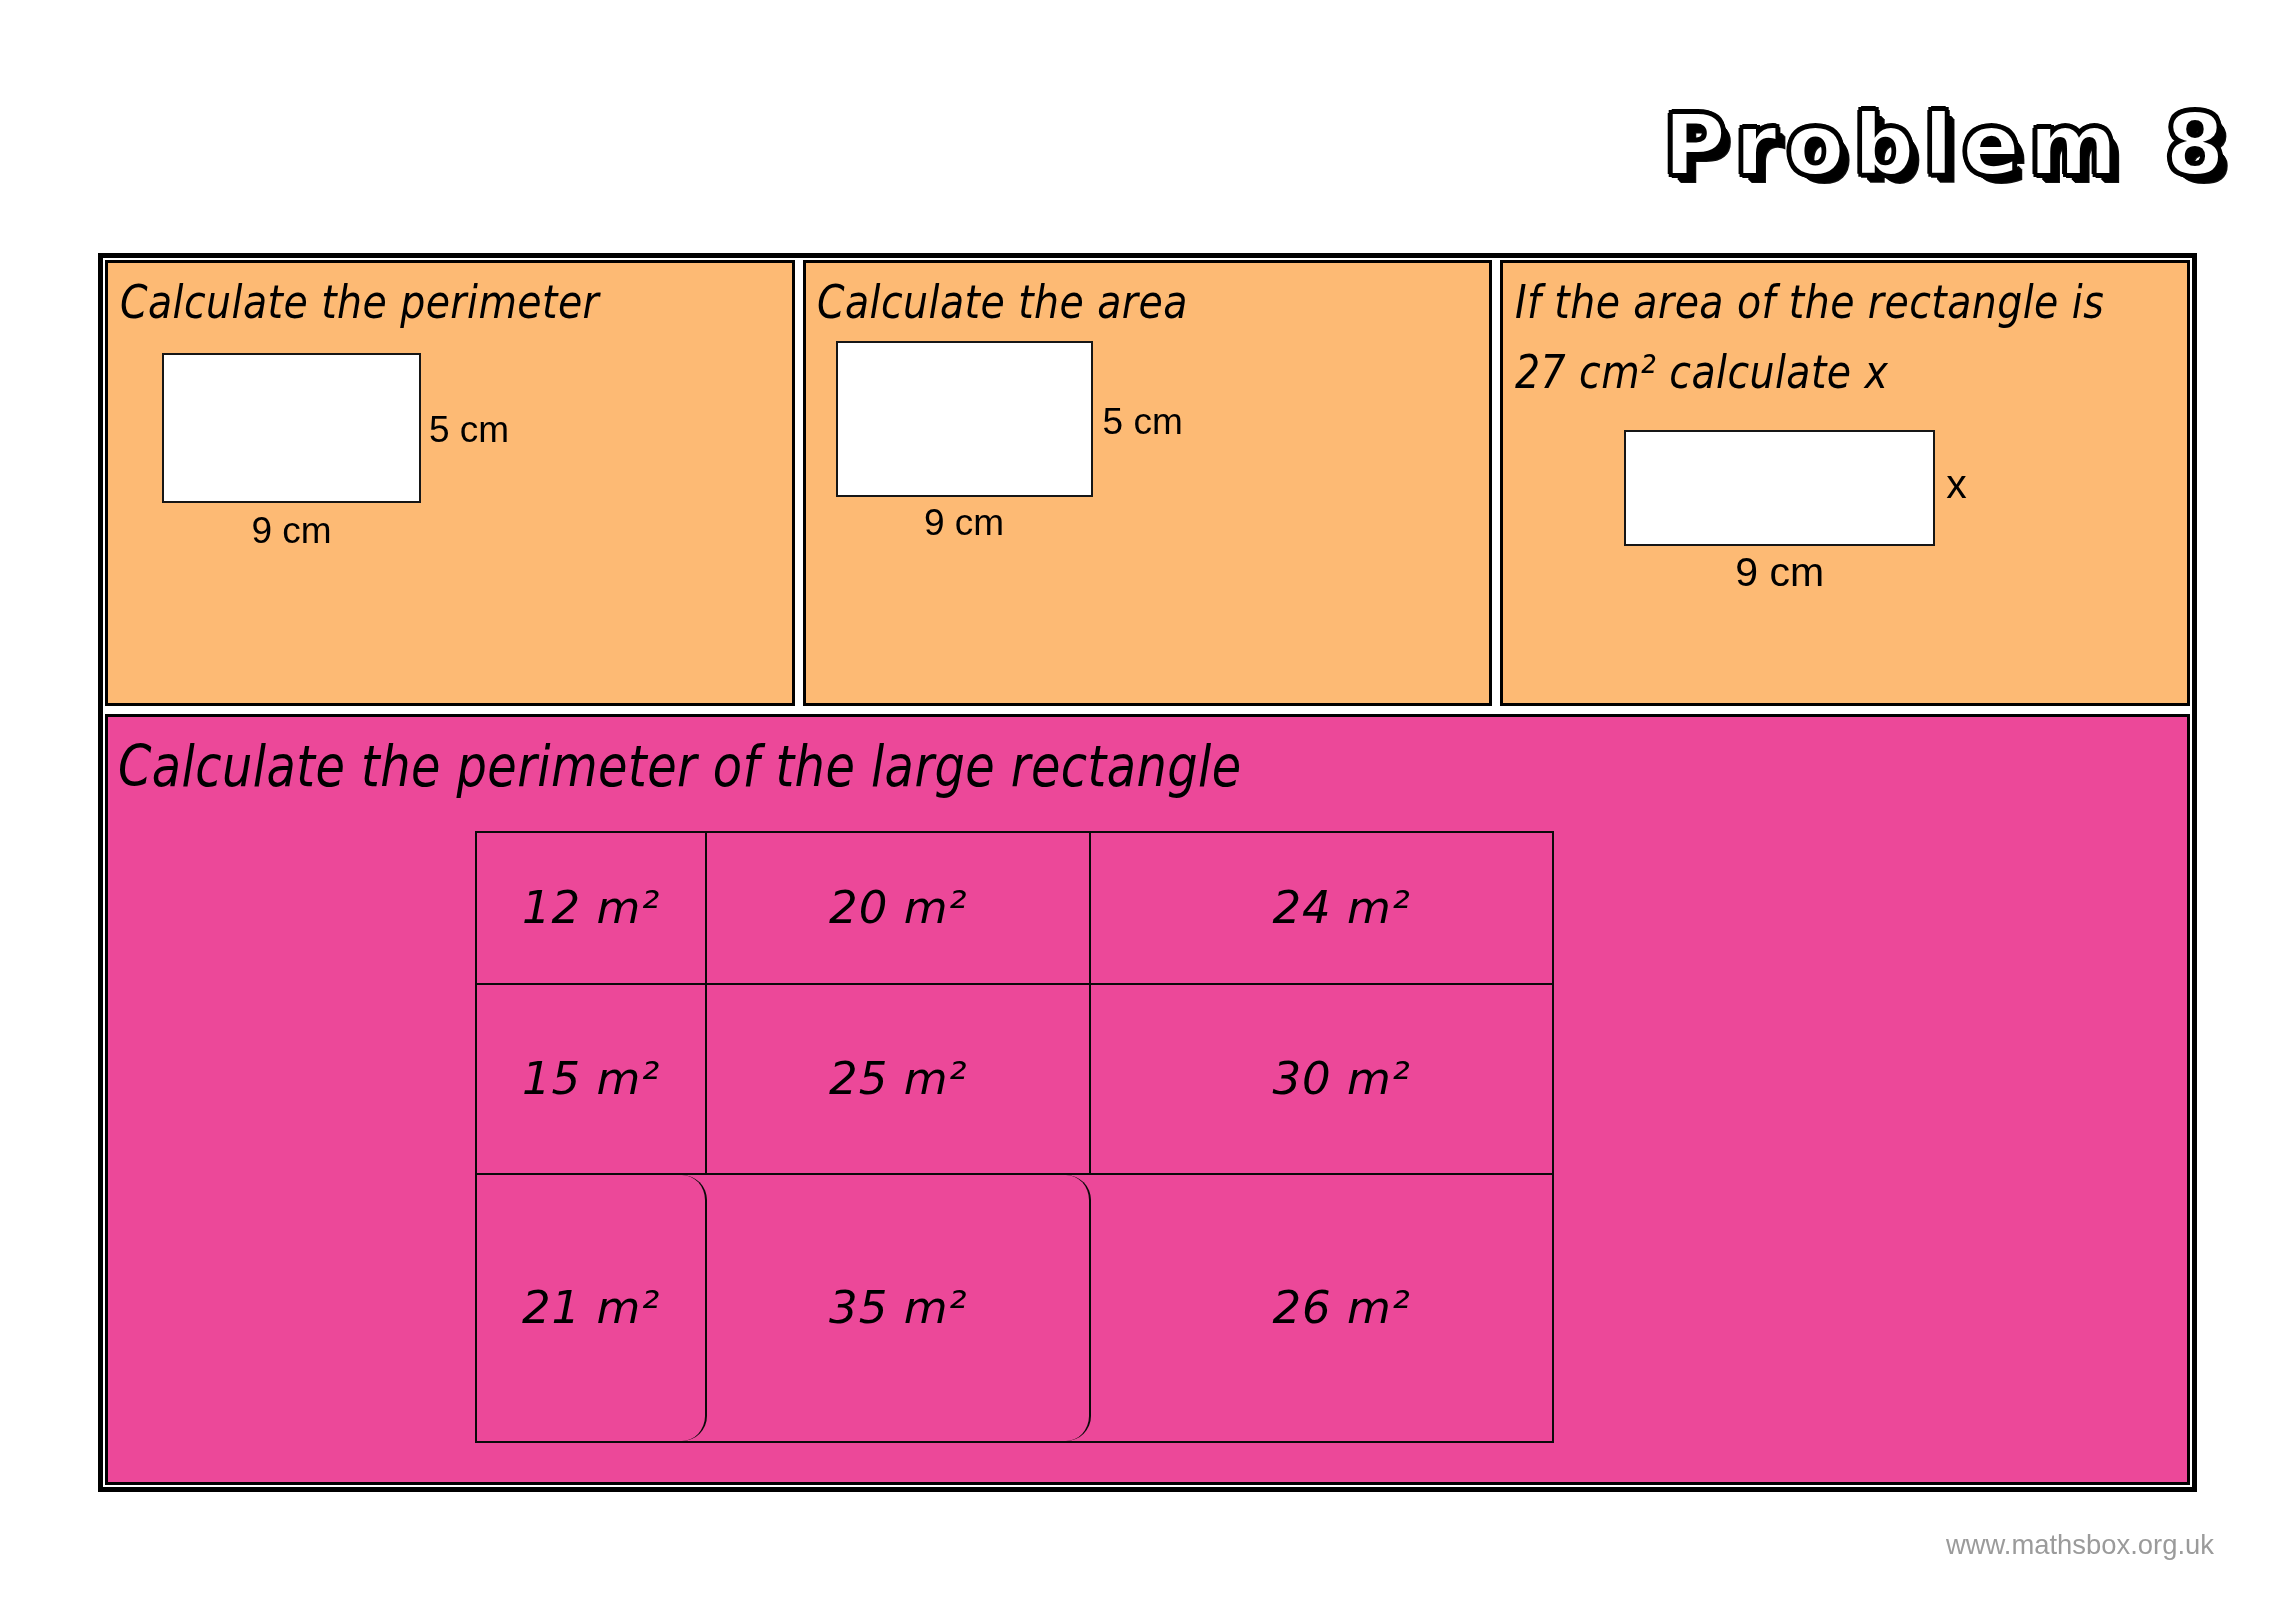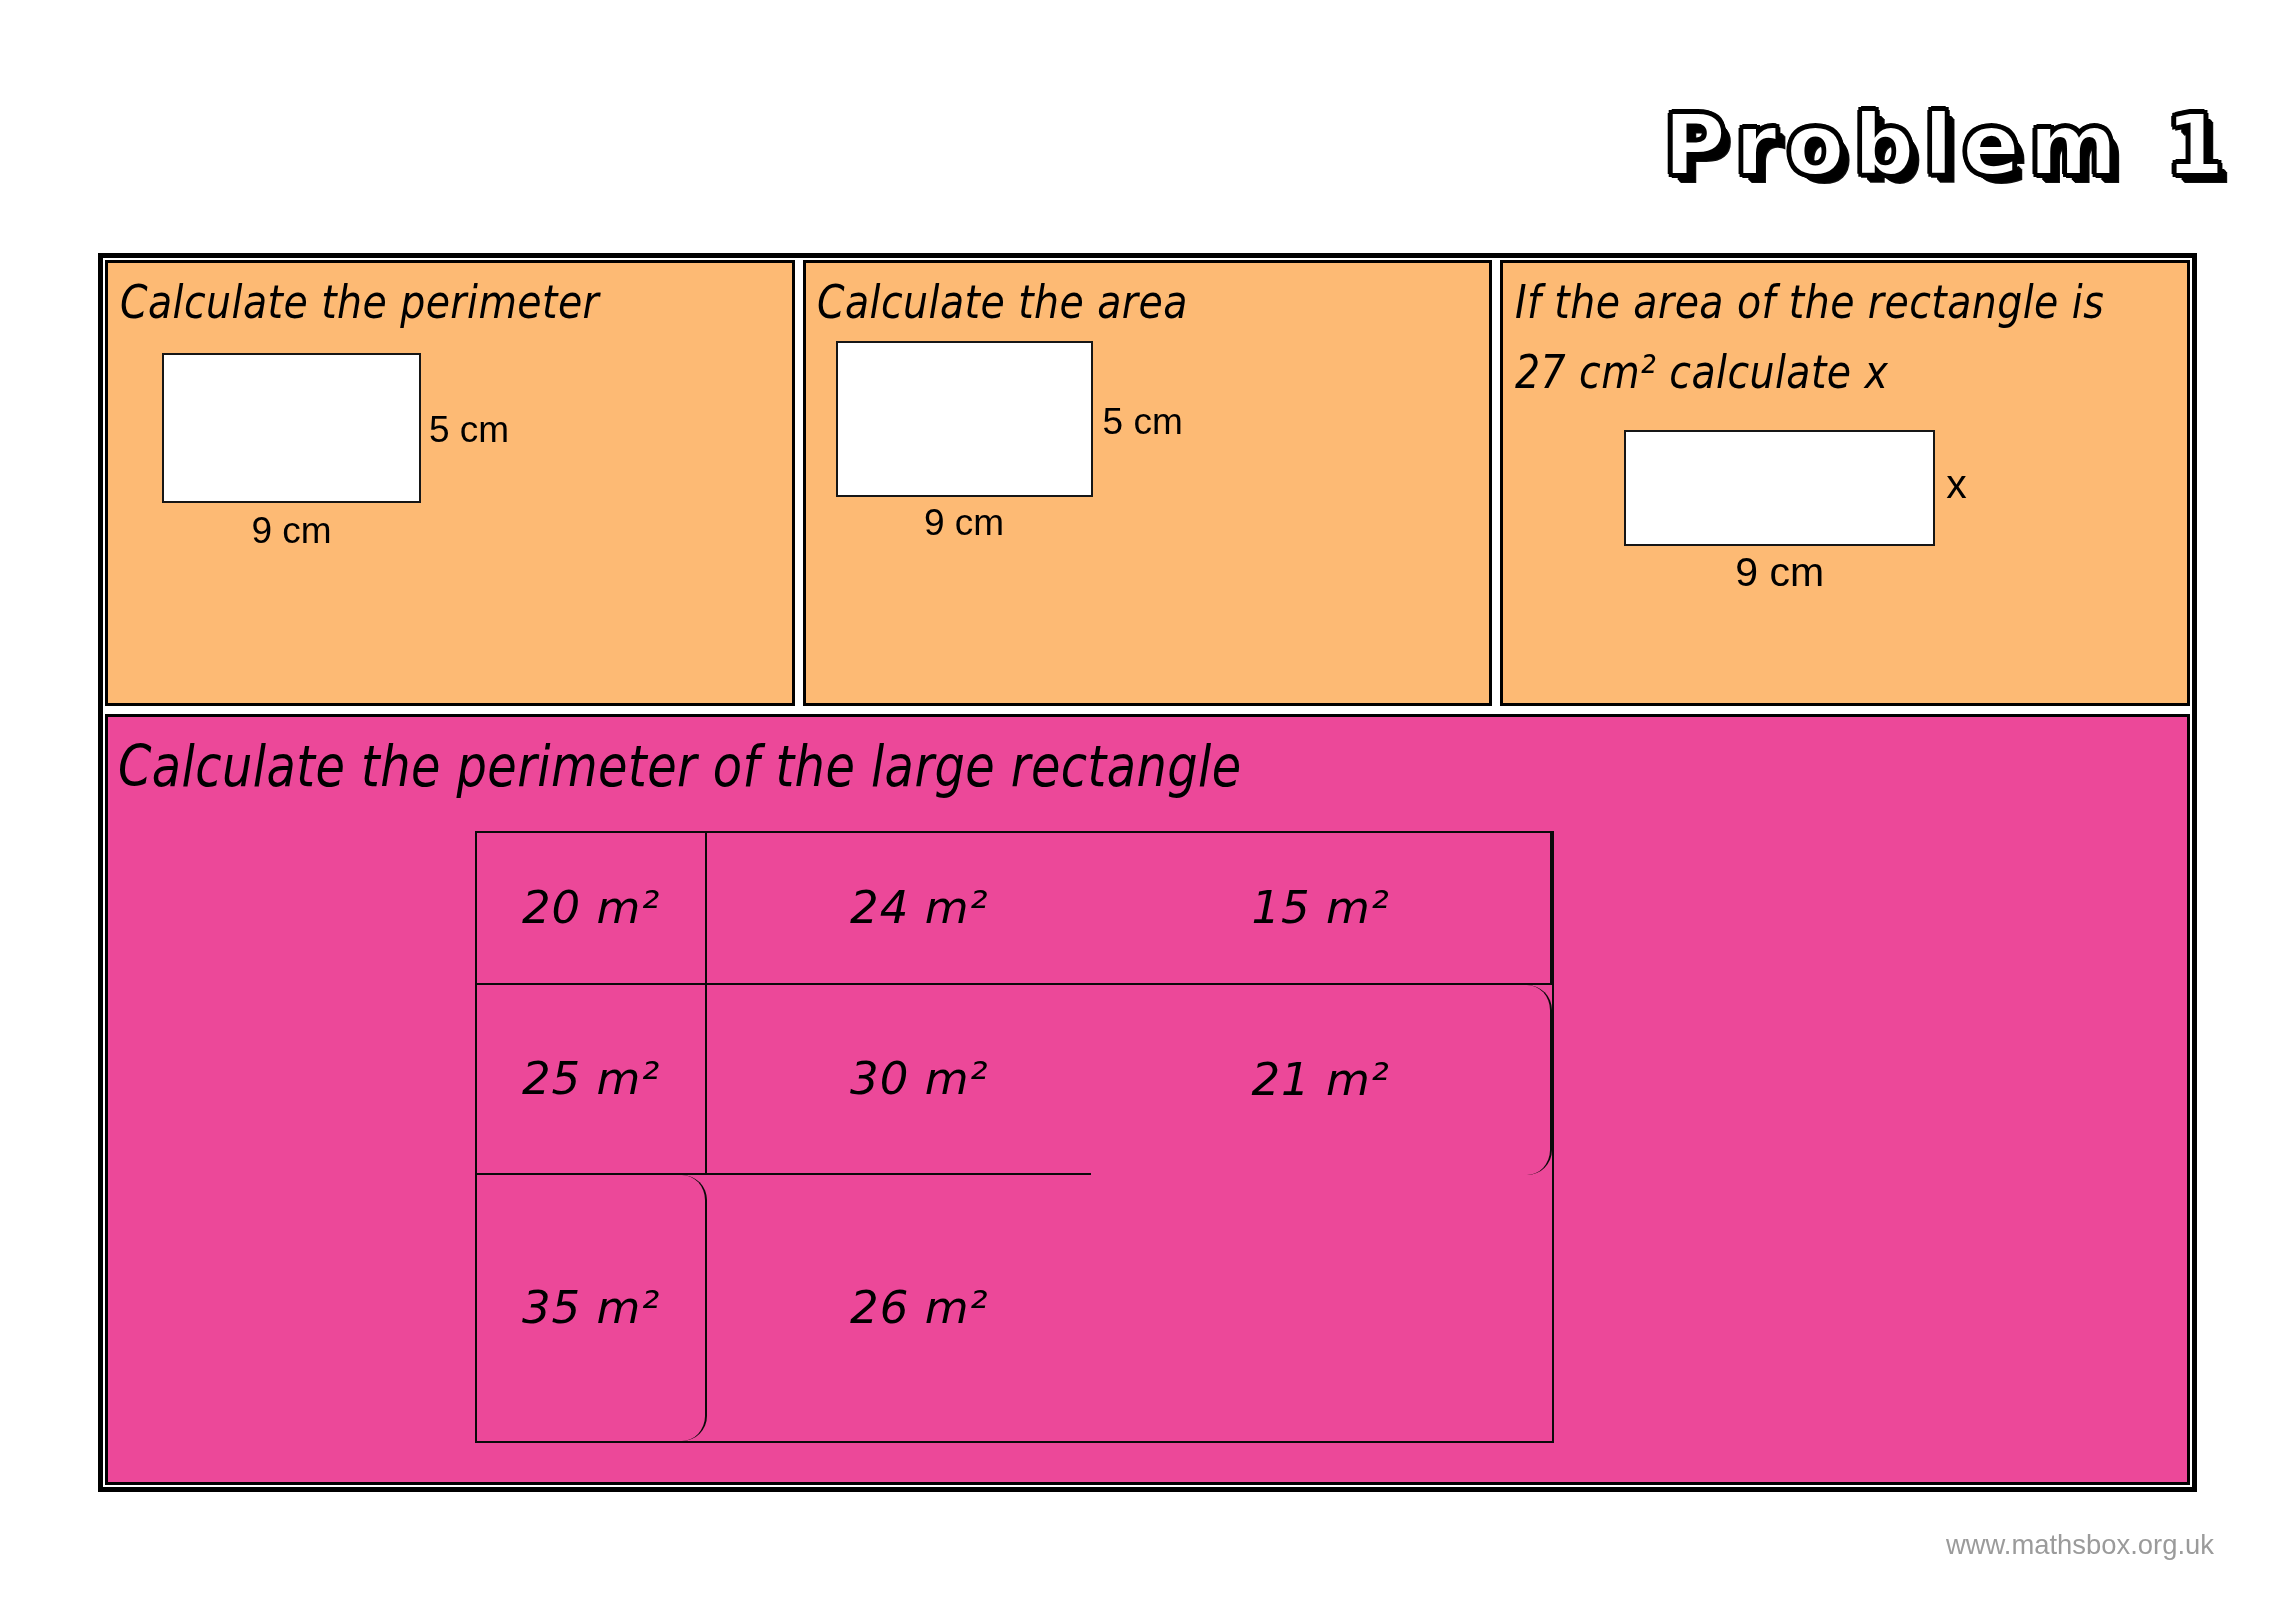--- a/index.html
+++ b/index.html
@@ -135,21 +135,21 @@
     left: 1946px; top: 1529px;
     font-size: 27.4px;
     color: #9b9b9b;
     letter-spacing: 0px;
     white-space: nowrap;
   }
 </style>
 </head>
 <body>
 
-<div class="page-title">Problem 1</div>
+<div class="page-title">Problem 8</div>
 
 <div class="board">
 
   <div class="top-row">
 
     <section class="panel">
       <div class="panel-heading hand">
         <span class="squeeze">Calculate the perimeter</span>
       </div>
       <div class="fig-rect" style="left:54px; top:90px; width:259px; height:150px;"></div>
@@ -179,20 +179,21 @@
     </section>
 
   </div>
 
   <section class="bottom-panel">
     <div class="bottom-heading hand">
       <span class="squeeze">Calculate the perimeter of the large rectangle</span>
     </div>
 
     <div class="area-grid">
+      <div class="grid-cell hand">12 m²</div>
       <div class="grid-cell hand">20 m²</div>
       <div class="grid-cell hand last-col">24 m²</div>
 
       <div class="grid-cell hand">15 m²</div>
       <div class="grid-cell hand">25 m²</div>
       <div class="grid-cell hand last-col">30 m²</div>
 
       <div class="grid-cell hand last-row">21 m²</div>
       <div class="grid-cell hand last-row">35 m²</div>
       <div class="grid-cell hand last-col last-row">26 m²</div>

